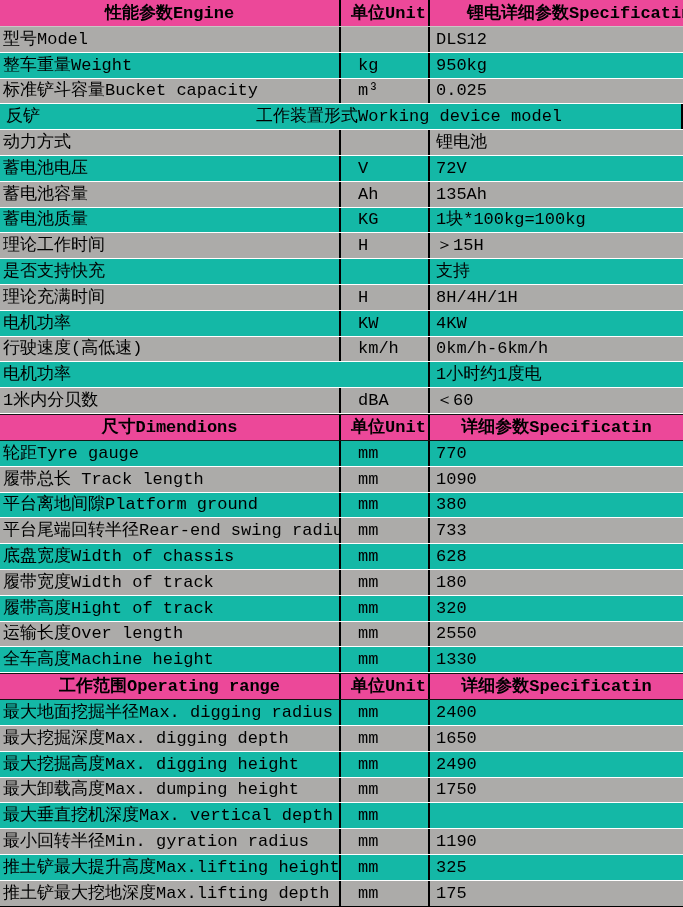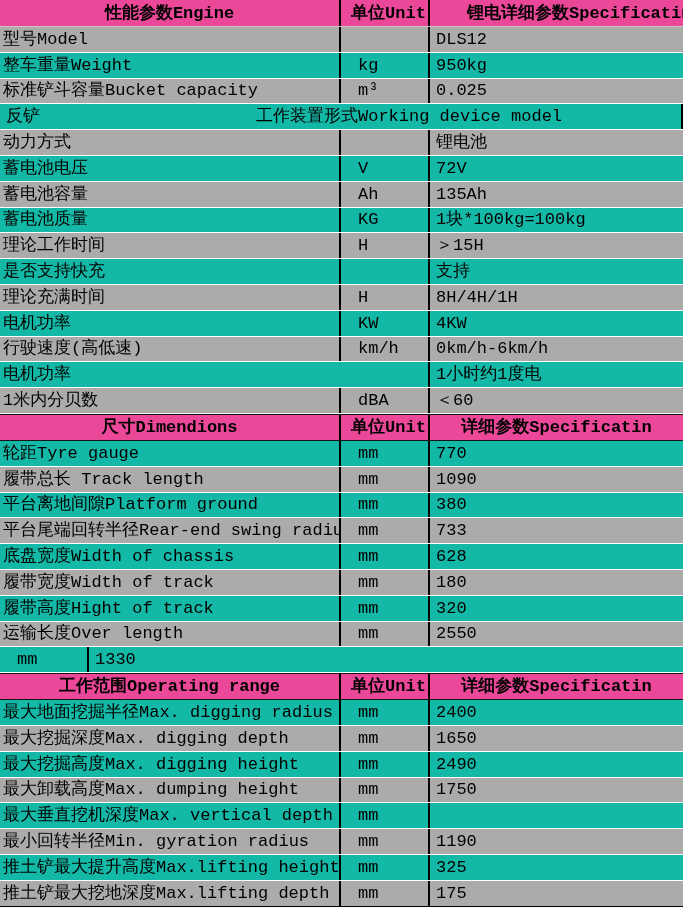--- a/index.html
+++ b/index.html
@@ -157,20 +157,21 @@
       <div class="cell c1">履带高度Hight of track</div>
       <div class="cell c2">mm</div>
       <div class="cell c3">320</div>
     </div>
     <div class="row data-row shaded">
       <div class="cell c1">运输长度Over length</div>
       <div class="cell c2">mm</div>
       <div class="cell c3">2550</div>
     </div>
     <div class="row data-row">
+      <div class="cell c1">全车高度Machine height</div>
       <div class="cell c2">mm</div>
       <div class="cell c3">1330</div>
     </div>
     <div class="row header-row">
       <div class="cell c1">工作范围Operating range</div>
       <div class="cell c2">单位Unit</div>
       <div class="cell c3">详细参数Specificatin</div>
     </div>
     <div class="row data-row">
       <div class="cell c1">最大地面挖掘半径Max. digging radius</div>

